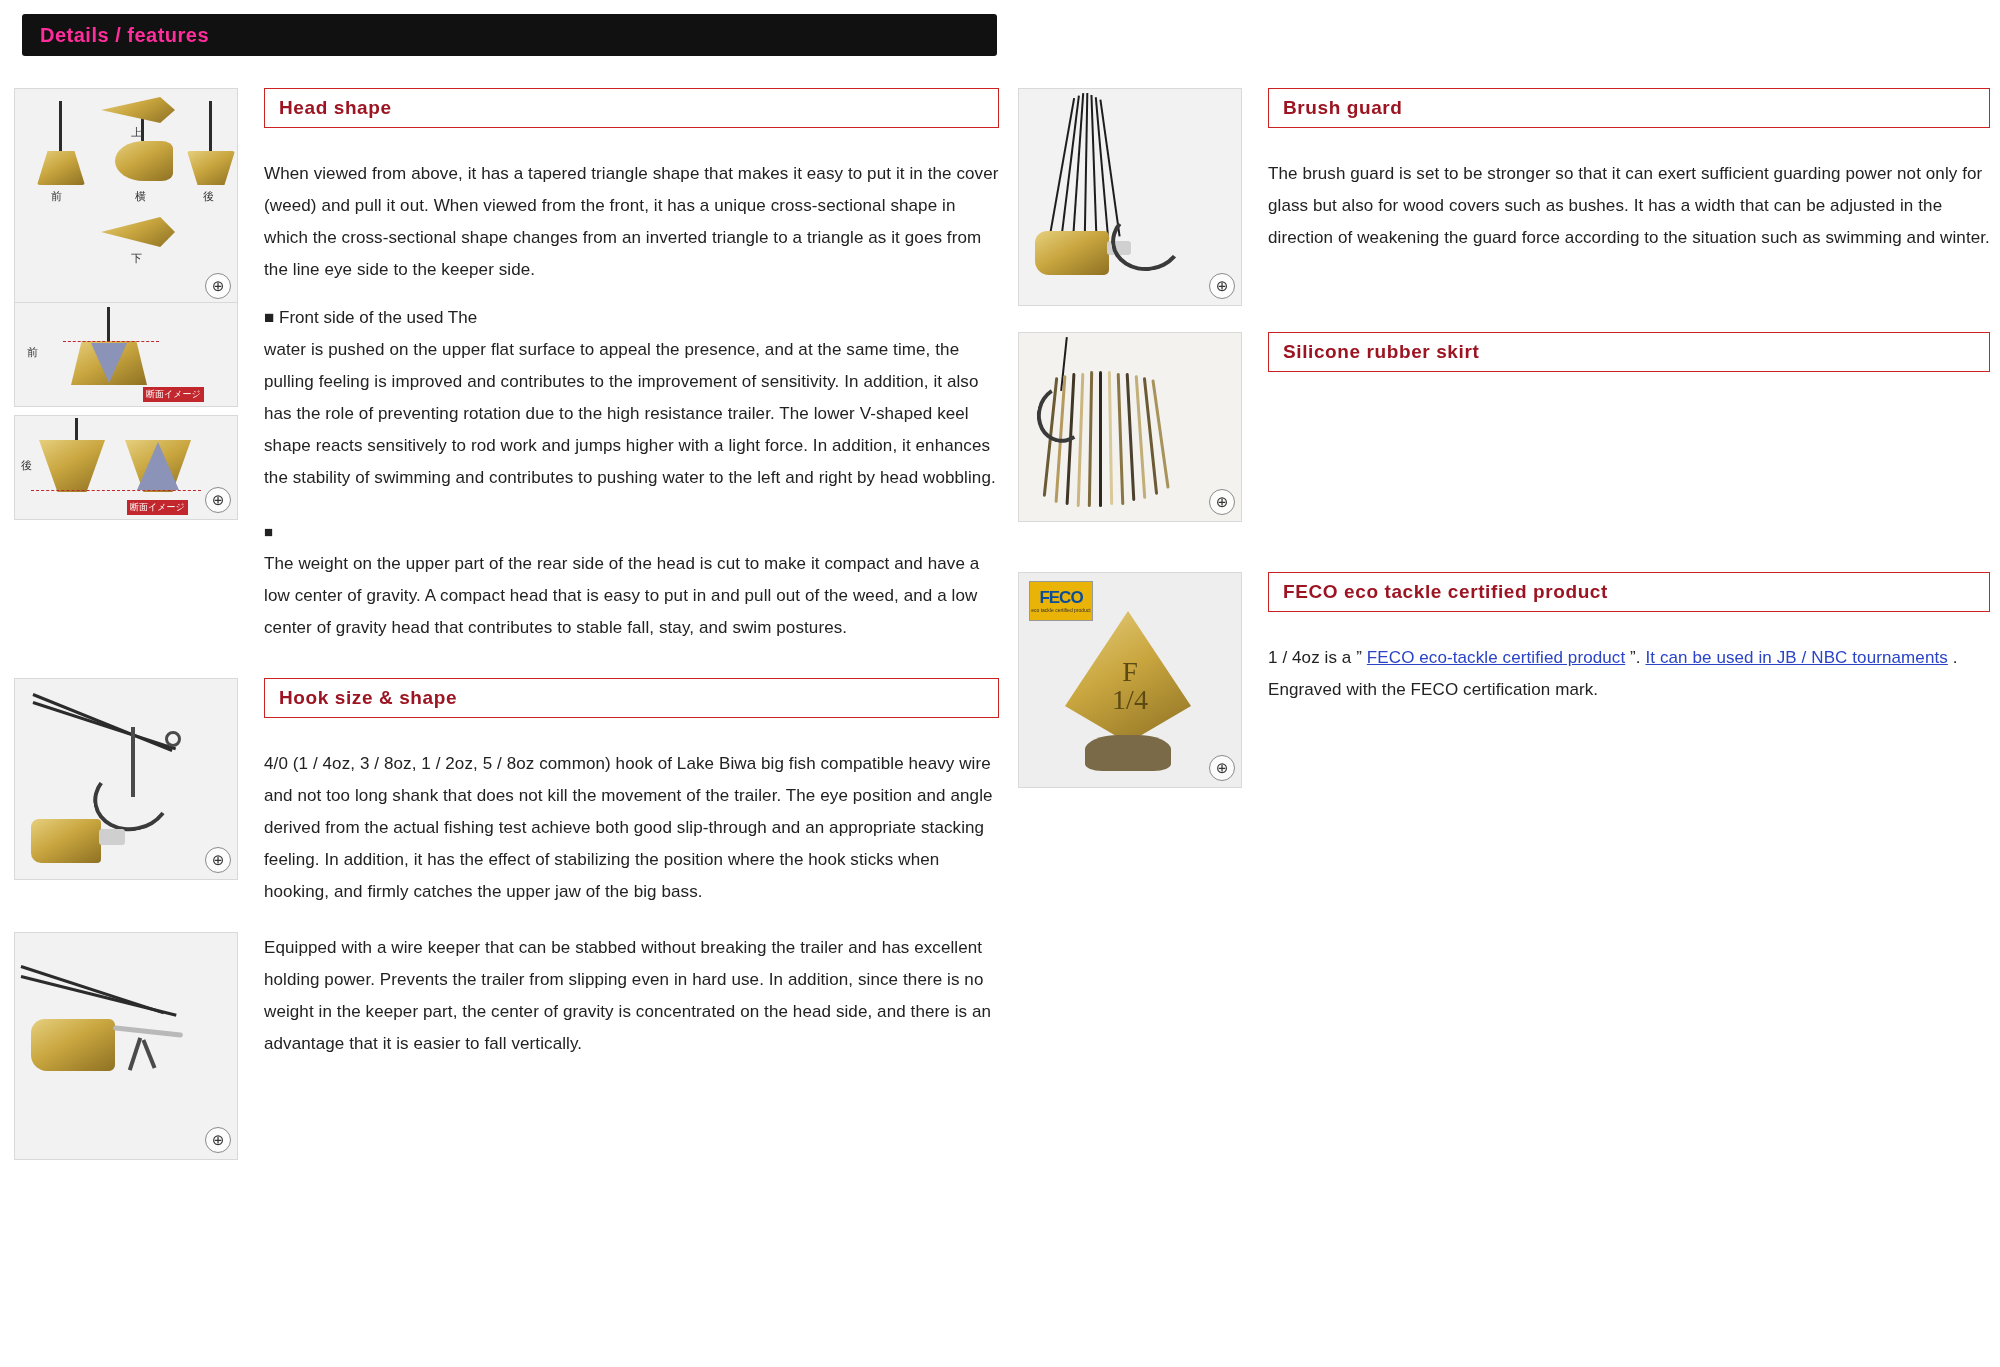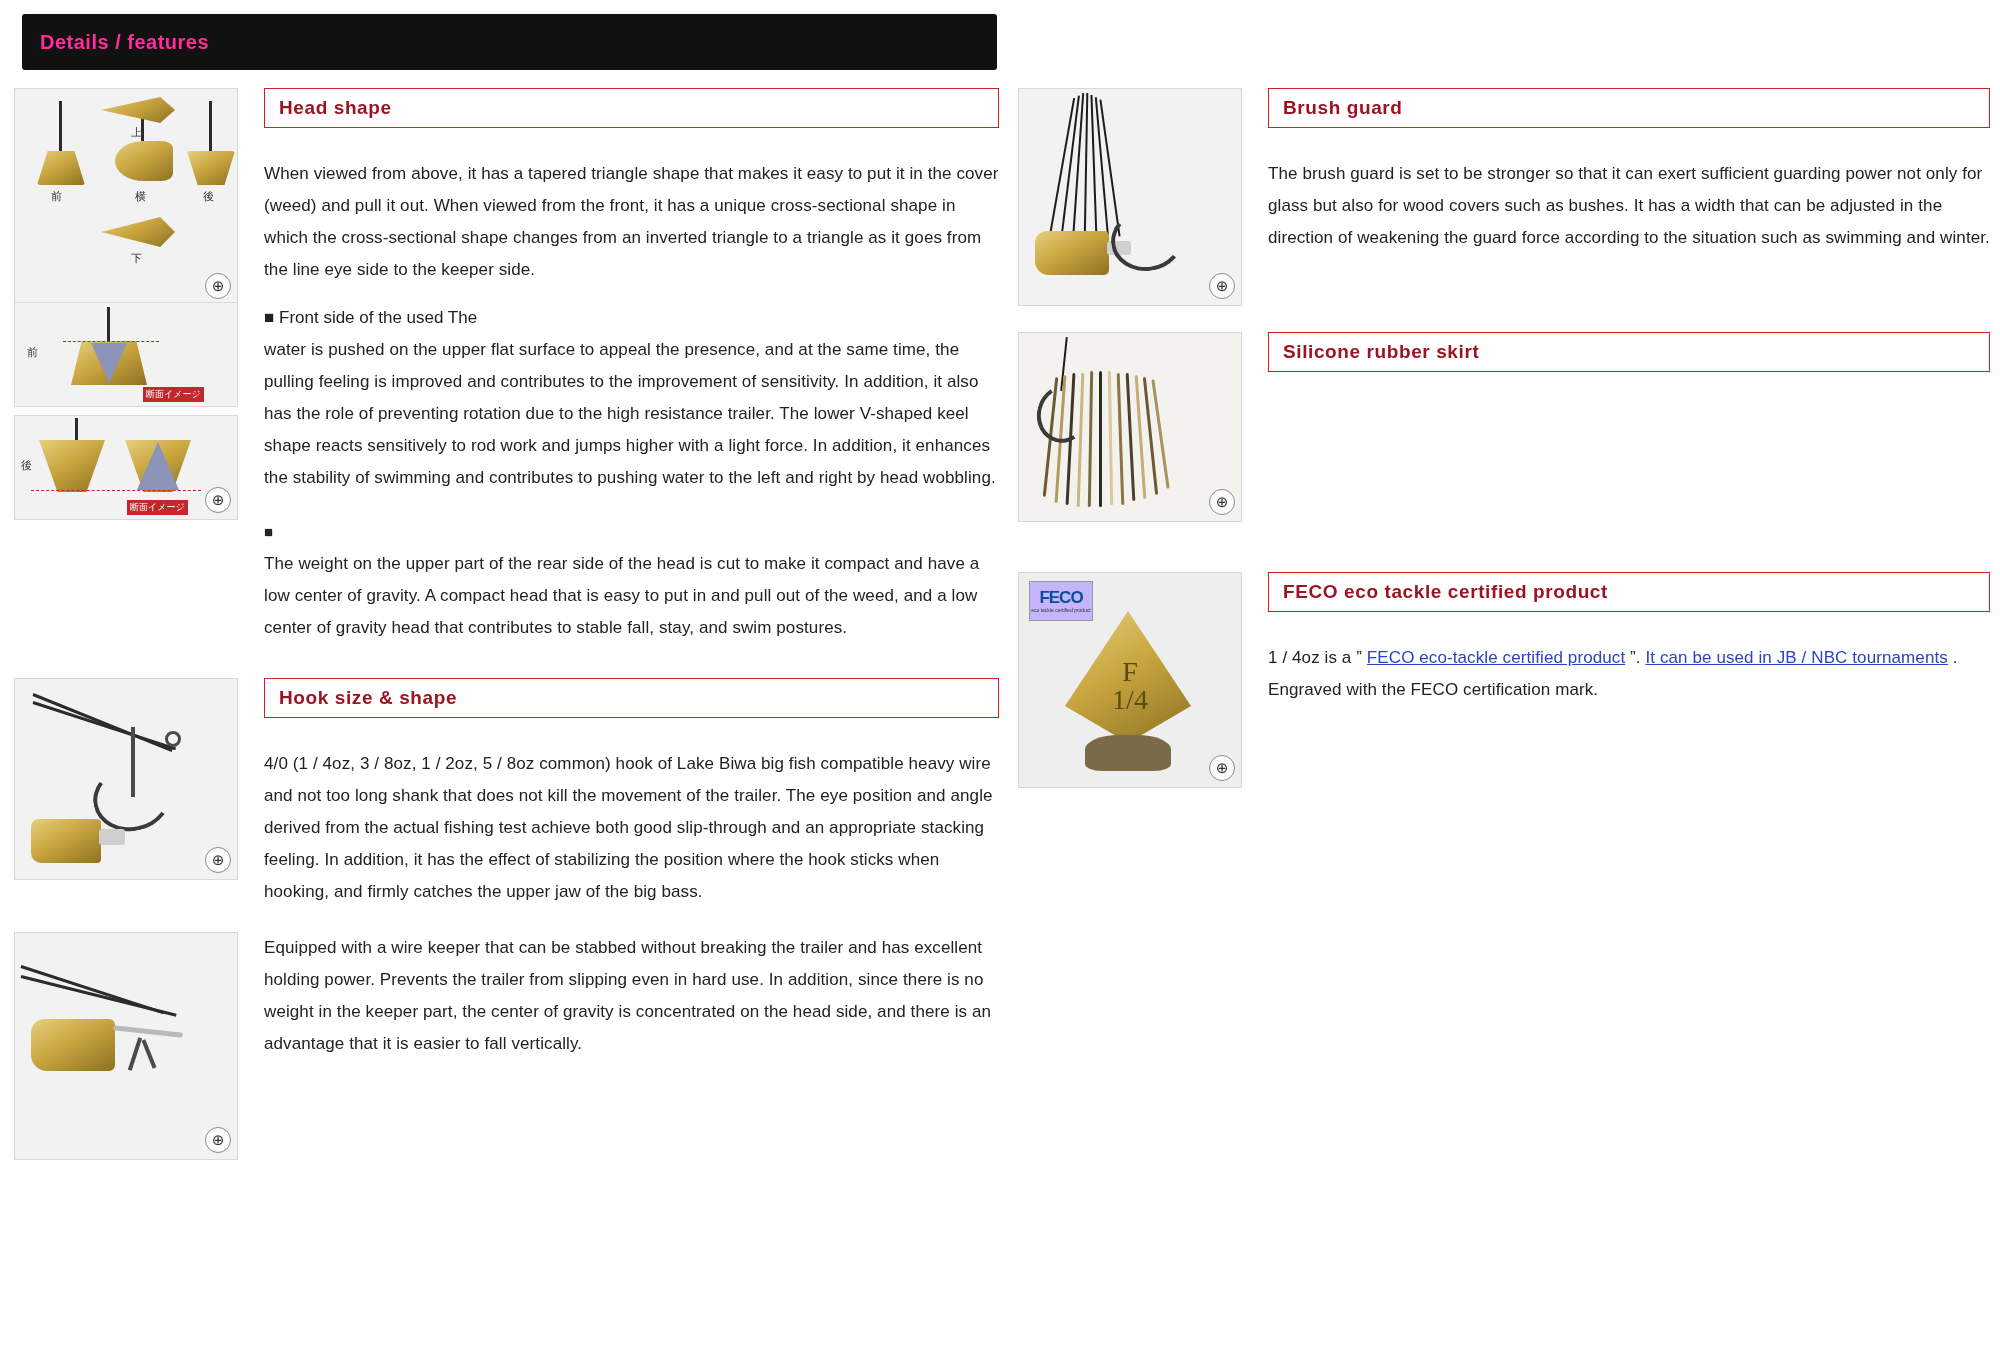--- a/index.html
+++ b/index.html
@@ -12,21 +12,21 @@
     position: relative;
     width: 2000px;
     height: 1367px;
     background: #ffffff;
     overflow: hidden;
   }
   
   .header-bar {
     position: absolute;
     left: 22px; top: 14px;
-    width: 975px; height: 56px;
+    width: 975px; height: 42px;
     background: #111111;
     border-radius: 3px;
     display: flex;
     align-items: center;
   }
   .header-title {
     color: #ff2d9b;
     font-size: 20px;
     font-weight: bold;
     letter-spacing: 0.5px;
@@ -132,21 +132,21 @@
     position: absolute;
     border: 4px solid #3a3a3a;
     border-top-color: transparent;
     border-right-color: transparent;
     border-radius: 50%;
   }
   .feco-badge {
     position: absolute;
     left: 10px; top: 8px;
     width: 64px; height: 40px;
-    background: #c4b5fd;
+    background: #eab308;
     border: 1px solid #999;
     display: flex; flex-direction: column;
     align-items: center; justify-content: center;
     line-height: 1;
   }
   .feco-badge .b1 { font-size: 17px; font-weight: bold; color: #0b4d9b; letter-spacing: -1px; }
   .feco-badge .b2 { font-size: 5px; color: #333; margin-top: 2px; }
   .cone-text {
     position: absolute;
     width: 100%;

